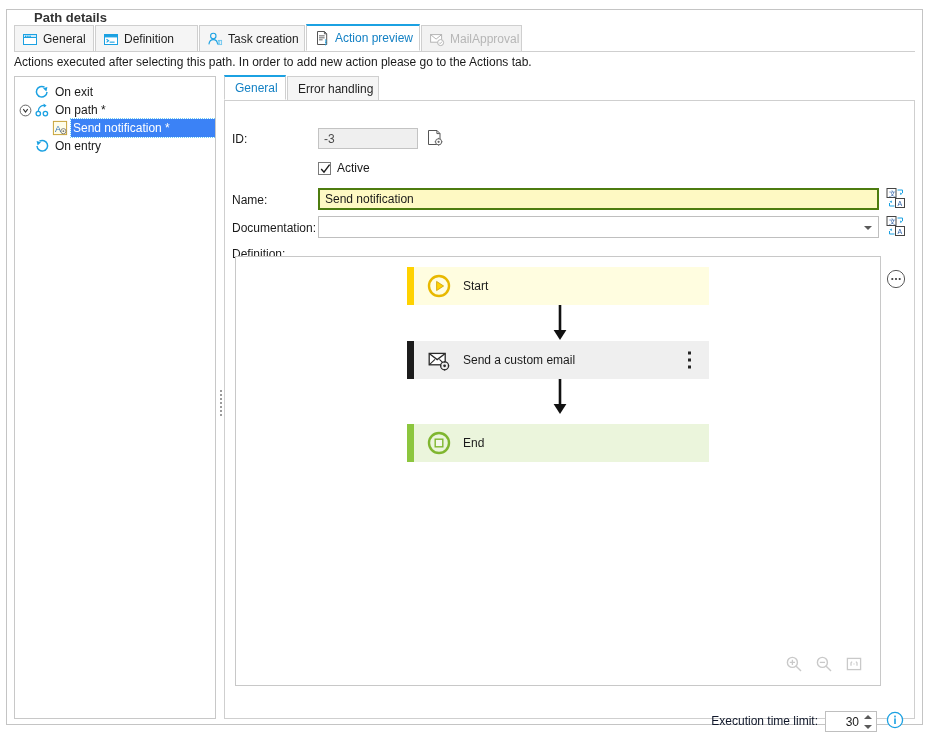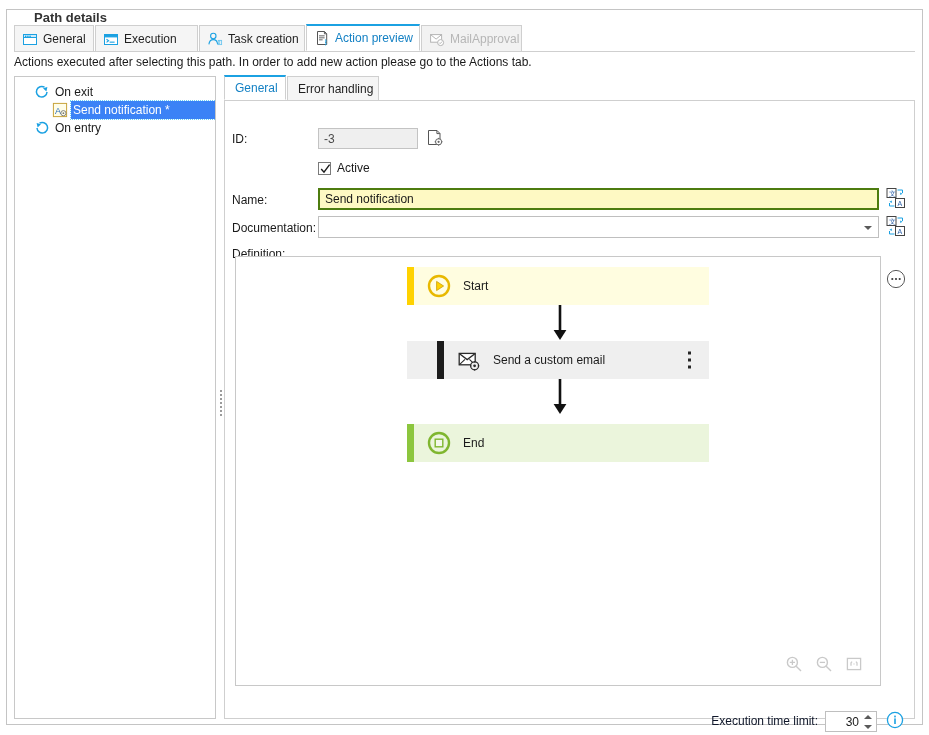--- a/index.html
+++ b/index.html
@@ -330,21 +330,21 @@
 
   <div class="tab" style="left:81px;width:103px;">
     <span class="ticon">
       <svg width="16" height="16" viewBox="0 0 16 16">
         <rect x="1.5" y="3.5" width="13" height="10" fill="#fff" stroke="#1ba1e2"></rect>
         <rect x="1.5" y="3.5" width="13" height="2.4" fill="#1ba1e2" stroke="#1ba1e2"></rect>
         <path d="M3.5 8.2 L5.6 9.8 L3.5 11.4" fill="none" stroke="#1ba1e2" stroke-width="1.1"></path>
         <rect x="6.6" y="10.6" width="5" height="1.1" fill="#1ba1e2"></rect>
       </svg>
     </span>
-    <span>Execution</span>
+    <span>Definition</span>
   </div>
 
   <div class="tab" style="left:185px;width:106px;">
     <span class="ticon">
       <svg width="16" height="16" viewBox="0 0 16 16">
         <circle cx="6.3" cy="5" r="2.7" fill="none" stroke="#1ba1e2" stroke-width="1.1"></circle>
         <path d="M1.9 13.4 C2.3 9.9 4 8.6 6.3 8.6 C8.6 8.6 10.3 9.9 10.7 13.4" fill="none" stroke="#1ba1e2" stroke-width="1.1"></path>
         <path d="M11.4 9.6 l1.3 0 0 1.3 M11.4 12.6 l1.3 0 0 -1.3" fill="none" stroke="#6dc6ef" stroke-width="1"></path>
         <rect x="11.2" y="9.4" width="3.4" height="4.2" fill="none" stroke="#6dc6ef" stroke-width="0.9"></rect>
       </svg>
@@ -388,20 +388,37 @@
     <div class="tnode indent1">
       <span class="tnicon">
         <svg width="16" height="16" viewBox="0 0 16 16">
           <path d="M10.5 3.2 A5.3 5.3 0 1 0 13 8" fill="none" stroke="#1ba1e2" stroke-width="1.5"></path>
           <path d="M9 4.3 L13.4 3.1 L12.4 7.6 Z" fill="#1ba1e2"></path>
         </svg>
       </span>
       <span class="tlabel">On exit</span>
     </div>
 
+    <div class="tnode">
+      <span class="expander">
+        <svg width="13" height="13" viewBox="0 0 13 13">
+          <circle cx="6.5" cy="6.5" r="5.4" fill="#fff" stroke="#555" stroke-width="0.9"></circle>
+          <path d="M4.3 5.2 L6.5 8 L8.7 5.2" fill="none" stroke="#333" stroke-width="1.1"></path>
+        </svg>
+      </span>
+      <span class="tnicon">
+        <svg width="16" height="16" viewBox="0 0 16 16">
+          <circle cx="4.3" cy="11.6" r="2.2" fill="none" stroke="#1ba1e2" stroke-width="1.3"></circle>
+          <circle cx="11.4" cy="11.6" r="2.2" fill="none" stroke="#1ba1e2" stroke-width="1.3"></circle>
+          <path d="M4.3 9 C4.3 4.6 8 3 11.4 3.6" fill="none" stroke="#1ba1e2" stroke-width="1.3"></path>
+          <path d="M9.6 1.6 L12.6 3.7 L9.8 5.6 Z" fill="#1ba1e2"></path>
+        </svg>
+      </span>
+      <span class="tlabel">On path *</span>
+    </div>
 
     <div class="tnode indent2 selected">
       <span class="tnicon">
         <svg width="16" height="16" viewBox="0 0 16 16">
           <rect x="1.4" y="1.4" width="13.2" height="13.2" fill="#FFFDE8" stroke="#C8A43A"></rect>
           <text x="3" y="11.6" font-family="Liberation Sans, sans-serif" font-size="9" fill="#2c6fbb">A</text>
           <circle cx="11.4" cy="11.2" r="2.6" fill="none" stroke="#777" stroke-width="0.9"></circle>
           <circle cx="11.4" cy="11.2" r="0.9" fill="#777"></circle>
         </svg>
       </span>
@@ -527,21 +544,21 @@
         </div>
       </div>
 
       <span class="arrow" style="left:313px;top:48px;">
         <svg width="22" height="36" viewBox="0 0 22 36">
           <path d="M11 0 V26" stroke="#111" stroke-width="2.6" fill="none"></path>
           <path d="M4.6 25 L11 35 L17.4 25 Z" fill="#111"></path>
         </svg>
       </span>
 
-      <div class="node" style="left:171px;top:84px;width:302px;background:#EFEFEF;padding-left:30px;">
+      <div class="node" style="left:171px;top:84px;width:302px;background:#EFEFEF;">
         <div class="bar" style="background:#1c1c1c;"></div>
         <div class="body">
           <span class="nicon">
             <svg width="24" height="24" viewBox="0 0 24 24">
               <rect x="2.2" y="5.4" width="16" height="11.4" fill="#fff" stroke="#2b2b2b" stroke-width="1.3"></rect>
               <path d="M2.2 5.4 L10.2 11.6 L18.2 5.4" fill="none" stroke="#2b2b2b" stroke-width="1.3"></path>
               <path d="M2.2 16.8 L8 11.4 M18.2 16.8 L12.4 11.4" fill="none" stroke="#2b2b2b" stroke-width="1.1"></path>
               <circle cx="17.6" cy="17.8" r="4" fill="#EFEFEF" stroke="#2b2b2b" stroke-width="1.2"></circle>
               <circle cx="17.6" cy="17.8" r="1.4" fill="#2b2b2b"></circle>
               <path d="M17.6 13.2 v1.4 M17.6 21 v1.4 M13 17.8 h1.4 M20.8 17.8 h1.4" stroke="#2b2b2b" stroke-width="1.2"></path>

